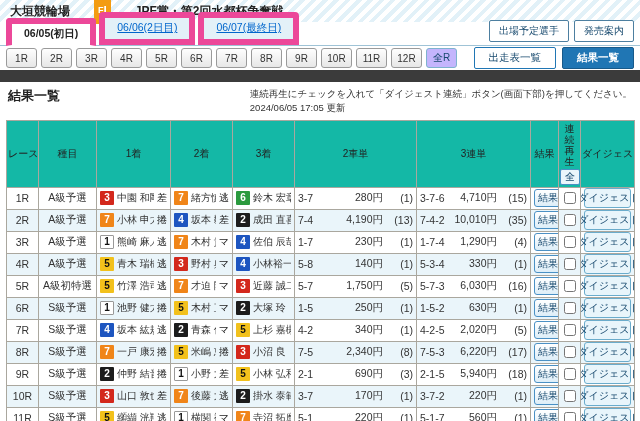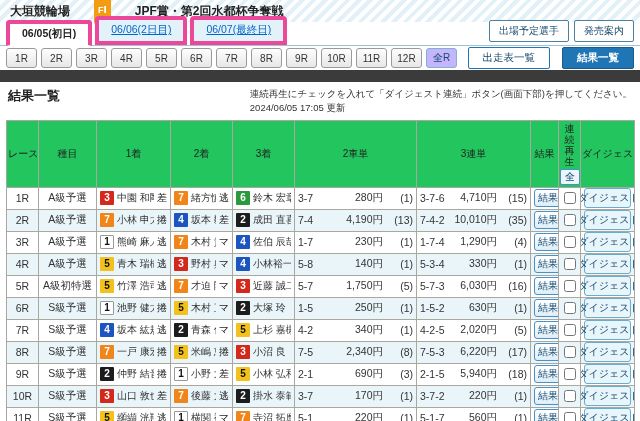--- a/index.html
+++ b/index.html
@@ -10,52 +10,52 @@
   .topbar { height:22px; display:flex; align-items:center; gap:24px; padding:0 10px;
     background:repeating-linear-gradient(135deg,#ffffff 0 4px,#e2f1f8 4px 8px); }
   .venue { font-weight:bold; font-size:12px; color:#222; }
   .grade-badge { background:#f39c12; color:#fff; font-size:9px; font-weight:bold;
     padding:8px 4px; border-radius:2px; line-height:1.1; }
   .race-title { font-weight:bold; font-size:12px; color:#222; }
 
   
   .tabbar { height:24px; display:flex; align-items:flex-end; border-bottom:1px solid #9fc3d6;
     padding:0 6px; position:relative; }
-  .tab { font-size:10.5px; padding:3px 12px 4px; margin-right:3px; border:4px solid #ec4899;
+  .tab { font-size:10.5px; padding:3px 12px 4px; margin-right:3px; border:6px solid #ec4899;
     border-radius:4px 4px 0 0; background:#e3f1f8; color:#0066cc; text-decoration:underline;
     cursor:pointer; }
   .tab.active { background:#fff; color:#222; font-weight:bold; text-decoration:none;
     border-bottom:1px solid #fff; margin-bottom:-1px; }
   .tab-right { margin-left:auto; display:flex; gap:5px; align-items:center; padding-bottom:3px; }
   .nav-btn { font-size:10px; background:#fff; border:1px solid #4d7fa0; color:#17496e;
     padding:3px 9px; border-radius:2px; cursor:pointer; }
 
   
   .racebar { height:24px; display:flex; align-items:center; gap:4px; padding:0 6px; }
   .race-btn { min-width:31px; text-align:center; font-size:10px; color:#333;
     border:1px solid #9a9a9a; border-radius:3px; padding:2px 0;
     background:linear-gradient(#fefefe,#e7e7e7); cursor:pointer; }
   .race-btn.all { background:#c4b5fd; border-color:#7fb2cf; color:#17496e; }
-  .race-right { margin-left:auto; display:flex; gap:12px; }
+  .race-right { margin-left:auto; display:flex; gap:6px; }
   .list-btn { font-size:10.5px; padding:3px 14px; border-radius:2px; cursor:pointer; }
   .list-btn.inactive { background:#fff; border:1px solid #2076b4; color:#17496e; }
   .list-btn.active { background:#2076b4; border:1px solid #185a8a; color:#fff; font-weight:bold; }
 
   .darkbar { height:12px; background:#3b3b3b; }
 
   
   .section-head { display:flex; justify-content:space-between; align-items:flex-start;
     padding:5px 8px 3px; }
   .section-title { font-size:13px; font-weight:bold; color:#222; }
   .section-note { text-align:left; font-size:9.5px; color:#333; line-height:1.45; }
 
   
   table { border-collapse:collapse; table-layout:fixed; width:628px; margin:2px 6px 0; }
   th,td { border:1px solid #aaa79e; overflow:hidden; white-space:nowrap; }
-  thead th { background:#22c55e; font-size:10px; font-weight:normal; color:#222;
+  thead th { background:#14b8a6; font-size:10px; font-weight:normal; color:#222;
     text-align:center; padding:2px 1px; height:36px; }
   tbody td { height:22px; font-size:10.5px; padding:0 3px; }
   tbody tr.alt { background:#eaf5fa; }
   .c { text-align:center; }
   .finisher { display:flex; align-items:center; gap:3px; }
   .badge { flex:0 0 auto; width:14px; height:14px; line-height:14px; text-align:center;
     font-size:10px; font-weight:bold; border-radius:1px; }
   .b1 { background:#fff; color:#111; border:1px solid #999; line-height:12px; }
   .b2 { background:#1c1c1c; color:#fff; }
   .b3 { background:#d3281c; color:#fff; }

